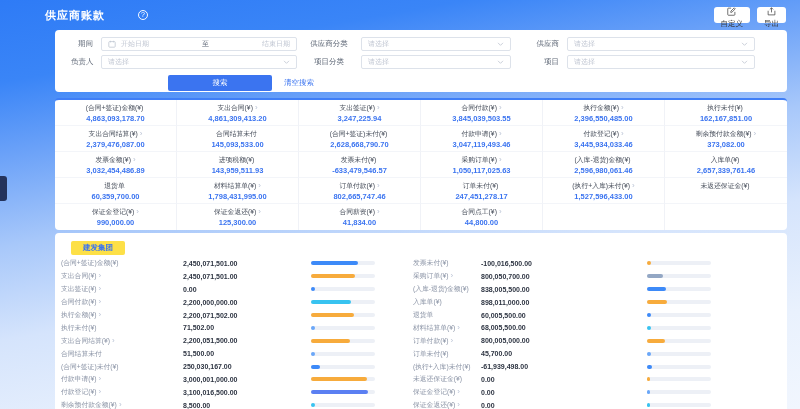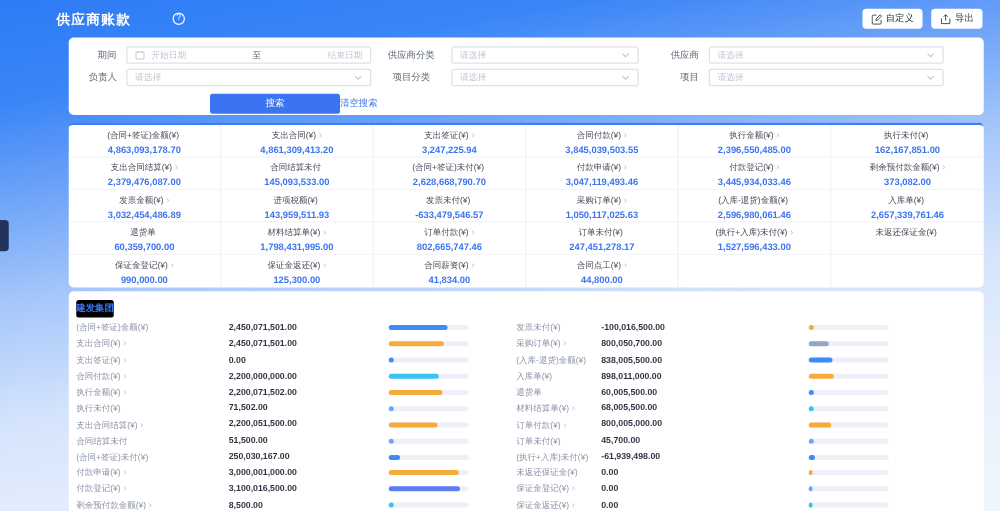--- a/index.html
+++ b/index.html
@@ -8,55 +8,55 @@
     font-family: "Liberation Sans","DejaVu Sans",sans-serif;
     background: linear-gradient(170deg,#2e7bf6 0%,#3a85f7 15%,#6aa1f8 28%,#a8c8fa 45%,#d5e4fc 62%,#e9f1fd 82%,#f1f6fe 100%);
     position: relative;
   }
   .header { height:30px; display:flex; align-items:center; padding:0 14px 0 45px;gap:28px; }
   .page-title { color:#fff; font-size:11px; font-weight:bold; letter-spacing:1px; }
   .help-badge { width:10px; height:10px; border:1px solid rgba(255,255,255,.95); border-radius:50%;
     color:#fff; font-size:7px; line-height:8px; text-align:center; margin-left:5px; cursor:pointer; }
   .header-actions { margin-left:auto; display:flex; gap:7px; }
   .hbtn { height:16px; background:#fff; border:none; border-radius:3px; display:flex; align-items:center;
-    gap:3px; padding:0 7px; font-size:7.5px; color:#333; cursor:pointer; font-family:inherit; }
+    gap:3px; padding:0 7px; font-size:7.5px; color:#333; cursor:pointer; font-family:inherit;flex-direction:column; }
   .panel { background:#fff; border-radius:4px; margin-left:55px; width:732px; }
 
   
   .filter-panel { height:62px; padding:5px 10px 0 16px; }
   .f-row { display:flex; align-items:center; height:18px; }
   .f-label { font-size:7.5px; color:#5f6877; text-align:right; white-space:nowrap; }
   .lc1 { width:22px; } .lc2 { width:48px; margin-left:8px;text-align:center; } .lc3 { width:40px; margin-left:8px; }
   .inp { height:14px; border:1px solid #dde2ea; border-radius:2px; display:flex; align-items:center;
     font-size:7px; color:#c0c6d2; margin-left:8px; padding:0 6px; background:#fff; }
   .w1 { width:196px; } .w2 { width:150px; } .w3 { width:188px; }
   .date-inp { gap:5px; }
   .ph { color:#c0c6d2; }
   .to-label { color:#5f6877; flex:1; text-align:center; }
   .sel { justify-content:space-between; cursor:pointer; }
   .f-actions { display:flex; align-items:center; margin-top:4px; padding-left:97px; }
   .search-btn { width:104px; height:16px; background:#3b74f0; color:#fff; border:none; border-radius:2px;
     font-size:7.5px; font-family:inherit; cursor:pointer; }
-  .clear-link { font-size:7.5px; color:#3b74f0; margin-left:0; text-decoration:none; cursor:pointer; }
+  .clear-link { font-size:7.5px; color:#3b74f0; margin-left:12px; text-decoration:none; cursor:pointer; }
 
   
   .stats-panel { margin-top:6px; border-top:2px solid #3f7ef7; }
   .cards-grid { display:grid; grid-template-columns:repeat(6,1fr); }
   .card-cell { height:26px; text-align:center; padding-top:3px;
     border-right:1px solid #f0f2f7; border-bottom:1px solid #f3f5f9; }
   .card-cell:nth-child(6n) { border-right:none; }
   .card-cell:nth-child(n+25) { border-bottom:none; }
   .card-label { font-size:6.8px; color:#454c59; line-height:10px; white-space:nowrap; }
   .chev { color:#b9c2d4; font-size:8px; margin-left:2px; }
   .card-value { font-size:7.5px; font-weight:bold; color:#3b74f0; line-height:11px; }
 
   
   .bottom-panel { margin-top:3px; height:190px; padding:3px 0 0 6px; }
-  .company-pill { display:inline-block; background:#000000; color:#3b74f0; font-size:7.5px; font-weight:bold;
-    padding:2px 0; border-radius:2px; margin-left:0; cursor:pointer; }
+  .company-pill { display:inline-block; background:#fde047; color:#3b74f0; font-size:7.5px; font-weight:bold;
+    padding:2px 12px; border-radius:2px; margin-left:10px; cursor:pointer; }
   .acct-table { margin-top:2px; }
   .acct-row { display:grid; grid-template-columns:122px 128px 64px 38px 68px 166px 64px auto;
     align-items:center; height:12.9px; }
   .m-label { font-size:6.8px; color:#8a93a5; white-space:nowrap; overflow:hidden; }
   .m-value { font-size:7px; font-weight:bold; color:#2d3442; white-space:nowrap; }
   .track { width:64px; height:4px; background:#edf0f6; border-radius:2px; position:relative; display:block; }
   .fill { position:absolute; left:0; top:0; height:4px; border-radius:2px; display:block; }
 
   .side-tab { position:absolute; left:0; top:176px; width:7px; height:25px; background:#24335c;
     border-radius:0 3px 3px 0; cursor:pointer; }

